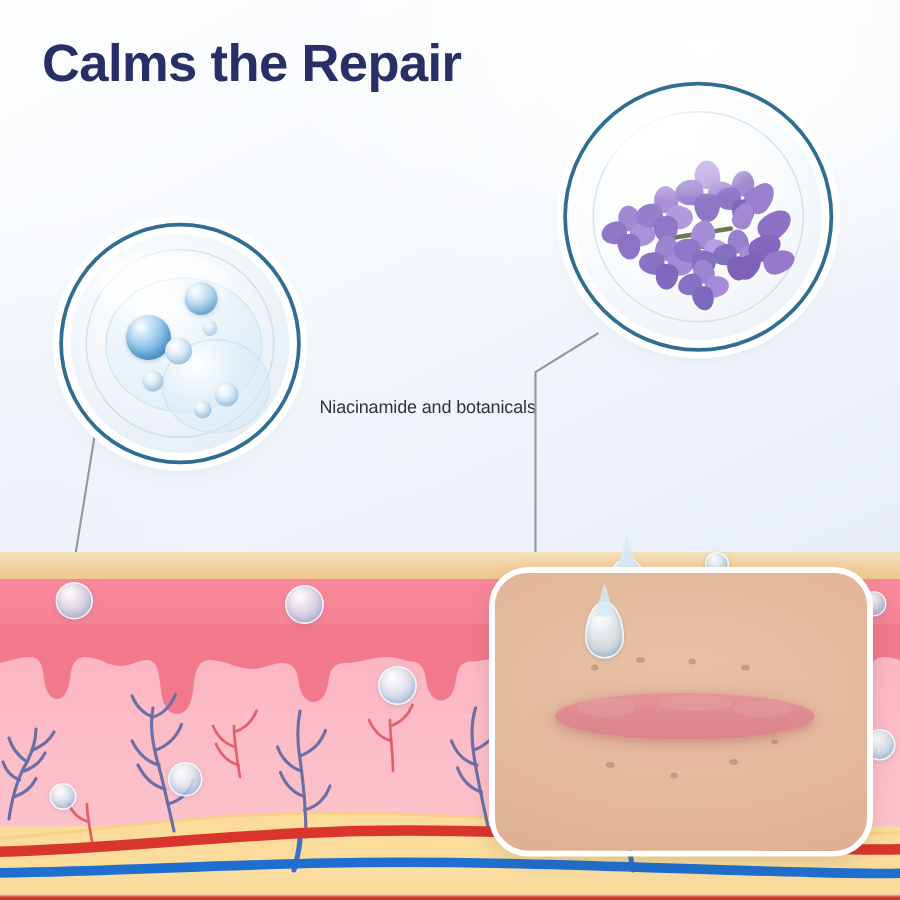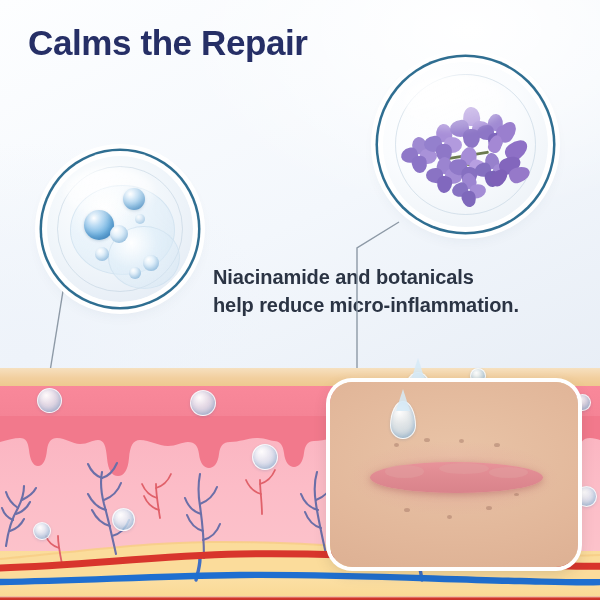--- a/index.html
+++ b/index.html
@@ -40,23 +40,23 @@
     letter-spacing: -0.4px;
   }
 
   
   .caption {
     position: absolute;
     left: 213px;
     top: 263px;
     width: 352px;
     color: #2b3444;
-    font-size: 20px;
+    font-size: 12px;
     line-height: 1.42;
-    font-weight: 700;
+    font-weight: 400;
     letter-spacing: -0.1px;
   }
 
   
   .leaders {
     position: absolute;
     left: 0; top: 0;
     width: 600px; height: 600px;
     pointer-events: none;
   }
@@ -299,21 +299,20 @@
 <div id="infographic">
 
   <div class="bg-wash"></div>
 
   <div class="headline">
     <div>Calms the Repair</div>
   </div>
 
   <div class="caption">
     <div>Niacinamide and botanicals</div>
-    <div>help reduce micro-inflammation.</div>
   </div>
 
   <svg class="leaders" viewBox="0 0 600 600" preserveAspectRatio="none">
     <path d="M 63 291 L 47 390" stroke="#8d99a6" stroke-width="1.4" fill="none"></path>
     <path d="M 399 222 L 357 248 L 357 395" stroke="#8d99a6" stroke-width="1.4" fill="none"></path>
   </svg>
 
   <div class="skin">
 
     <div class="layer stratum"></div>

